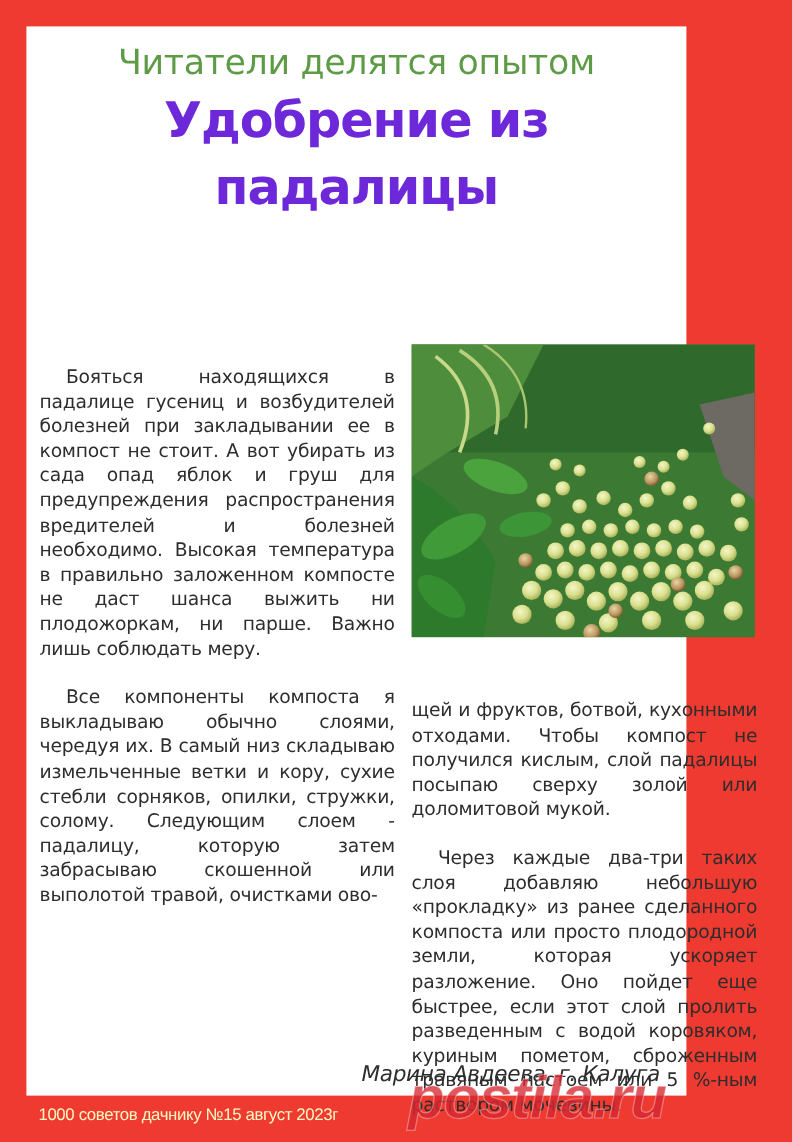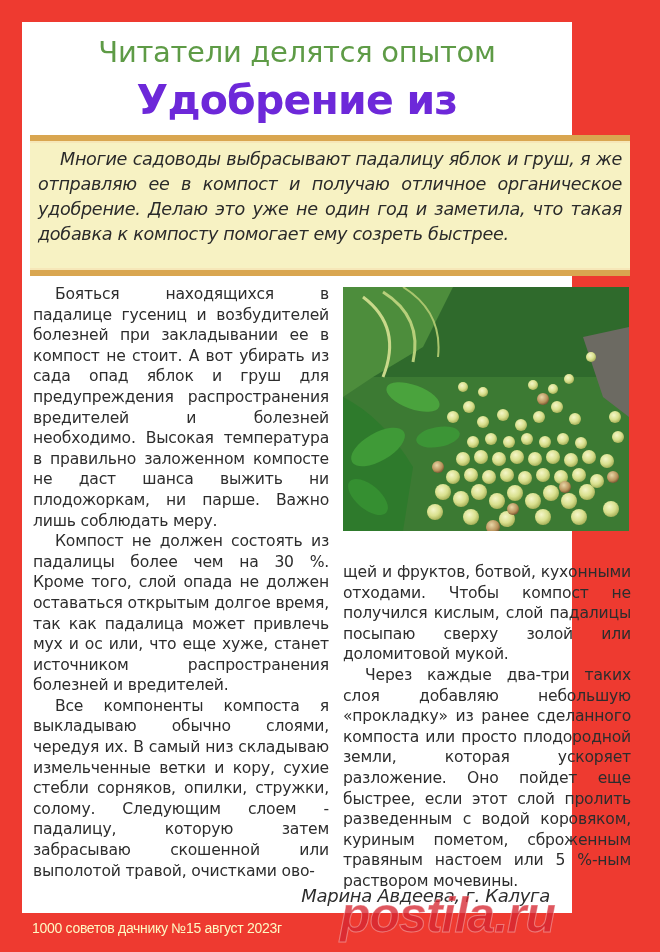--- a/index.html
+++ b/index.html
@@ -64,21 +64,21 @@
   }
   .col {
     position: absolute;
     font-family: "DejaVu Sans", sans-serif;
     font-size: 15.6px;
     line-height: 20.6px;
     color: #2d2d2d;
     text-align: justify;
     letter-spacing: -0.2px;
   }
-  .col p { text-indent: 22px; }
+  .col p { text-indent: 22px; margin-top: 20px; }
   .col-left { left: 11px; top: 262px; width: 296px; }
   .col-right { left: 321px; top: 540px; width: 288px; }
   .col-right p.cont { text-indent: 0; }
   .photo {
     position: absolute;
     left: 321px; top: 265px;
     width: 286px; height: 244px;
     overflow: hidden;
     background: #3f7d34;
   }
@@ -112,27 +112,23 @@
     -webkit-text-stroke: 1px rgba(255,255,255,0.35);
   }
 </style>
 </head>
 <body>
 
 <div class="panel">
   <div class="kicker">Читатели делятся опытом</div>
   <h1 class="headline">Удобрение из падалицы</h1>
 
-  <div class="lead-box">
-    <p class="lead-text">Многие садоводы выбрасывают падалицу яблок и груш, я же отправляю ее в компост и получаю отличное органическое удобрение. Делаю это уже не один год и заметила, что такая добавка к компосту помогает ему созреть быстрее.</p>
-  </div>
 
   <div class="col col-left">
     <p>Бояться находящихся в падалице гусениц и возбудителей болезней при закладывании ее в компост не стоит. А вот убирать из сада опад яблок и груш для предупреждения распространения вредителей и болезней необходимо. Высокая температура в правильно заложенном компосте не даст шанса выжить ни плодожоркам, ни парше. Важно лишь соблюдать меру.</p>
-    <p>Компост не должен состоять из падалицы более чем на 30 %. Кроме того, слой опада не должен оставаться открытым долгое время, так как падалица может привлечь мух и ос или, что еще хуже, станет источником распространения болезней и вредителей.</p>
     <p>Все компоненты компоста я выкладываю обычно слоями, чередуя их. В самый низ складываю измельченные ветки и кору, сухие стебли сорняков, опилки, стружки, солому. Следующим слоем - падалицу, которую затем забрасываю скошенной или выполотой травой, очистками ово-</p>
   </div>
 
   <div class="photo">
     <svg width="286" height="244" viewBox="0 0 286 244">
       <defs>
         <radialGradient id="ap" cx="40%" cy="35%" r="65%">
           <stop offset="0%" stop-color="#f4f6c8"></stop>
           <stop offset="60%" stop-color="#d9e08e"></stop>
           <stop offset="100%" stop-color="#a9b25a"></stop>

